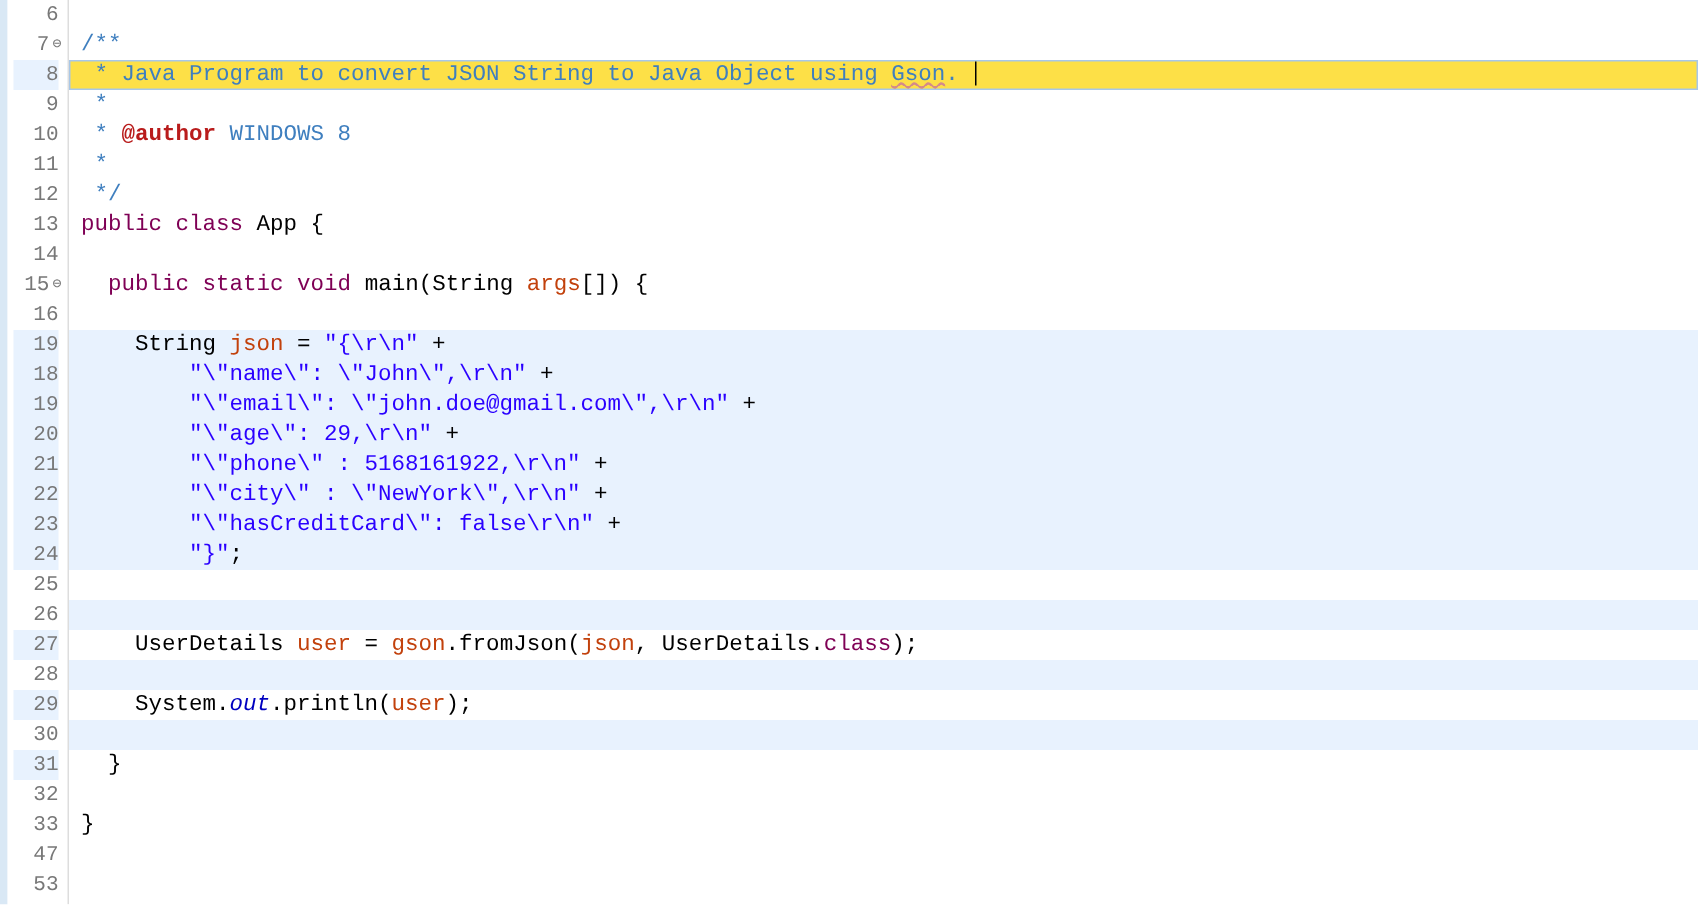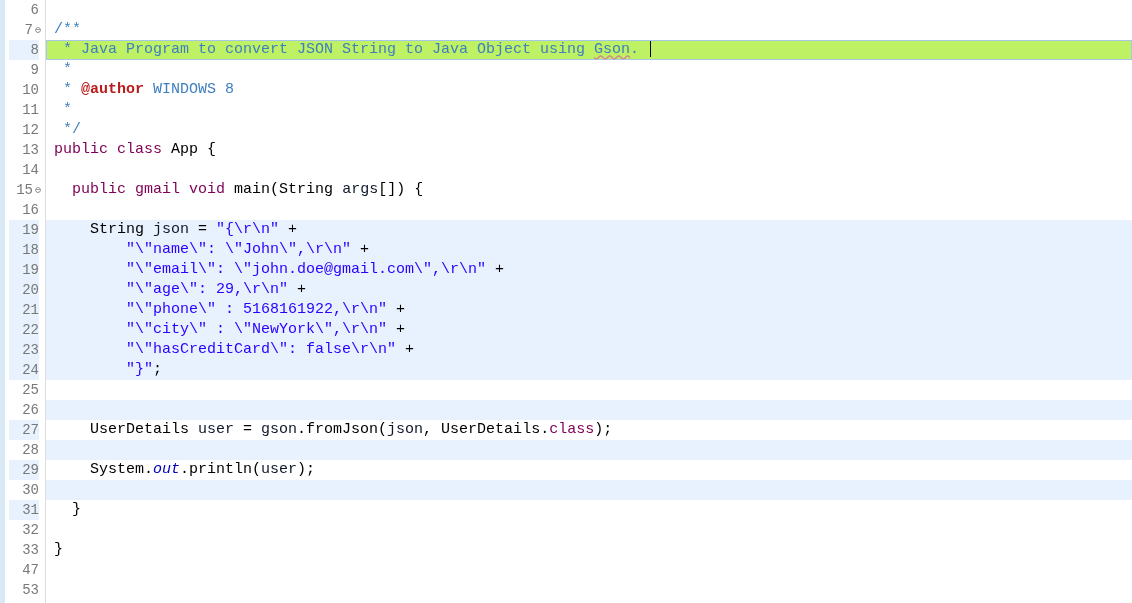--- a/index.html
+++ b/index.html
@@ -4,27 +4,27 @@
 <style>
   html,body{margin:0;padding:0;background:#fff;font-family:Consolas,"Courier New",monospace;font-size:15px;color:#000;}
   .editor{display:flex;height:603px;width:1132px;overflow:hidden;border-left:5px solid #d9e8f5;box-sizing:border-box;}
   .gutter{background:#fff;color:#787878;text-align:right;user-select:none;padding:0 6px 0 4px;border-right:1px solid #ddd;min-width:30px;}
   .gutter .ln{height:20px;line-height:20px;font-size:14px;position:relative;}
   .gutter .ln.hl{background:#e8f2fe;}
   .fold{display:inline-block;font-size:10px;color:#787878;position:relative;left:2px;top:-1px;}
   .code{flex:1;position:relative;}
   .line{height:20px;line-height:20px;white-space:pre;padding-left:8px;}
   .line.hl{background:#e8f2fe;}
-  .line.cur{background:#bef264;box-shadow:inset 0 0 0 1px #a8c7e8;}
+  .line.cur{background:#fde047;box-shadow:inset 0 0 0 1px #a8c7e8;}
   .c-comment{color:#3f7fbf;}
   .c-doctag{color:#b91c1c;font-weight:bold;}
   .c-kw{color:#7f0055;font-weight:normal;}
   .c-str{color:#2a00ff;}
   .c-field{color:#0000c0;font-style:italic;margin-top:15px;}
-  .c-var{color:#0f172a;}
+  .c-var{color:#c2410c;}
   .caret{display:inline-block;width:1px;height:16px;background:#000;vertical-align:middle;margin-left:2px;}
   .spell{text-decoration:underline wavy #d48a8a;text-decoration-skip-ink:none;}
 </style>
 </head>
 <body>
 
 <div class="editor">
   <div class="gutter" id="gutter">
       <div class="ln">6 </div>
       <div class="ln">7<span class="fold">⊖</span></div>
@@ -60,21 +60,21 @@
   <div class="code" id="code">
       <div class="line"></div>
       <div class="line"><span class="c-comment">/**</span></div>
       <div class="line hl cur"><span class="c-comment"> * Java Program to convert JSON String to Java Object using </span><span class="c-comment spell">Gson</span><span class="c-comment">. </span><span class="caret"></span></div>
       <div class="line"><span class="c-comment"> *</span></div>
       <div class="line"><span class="c-comment"> * </span><span class="c-doctag">@author</span><span class="c-comment"> WINDOWS 8</span></div>
       <div class="line"><span class="c-comment"> *</span></div>
       <div class="line"><span class="c-comment"> */</span></div>
       <div class="line"><span class="c-kw">public</span><span> </span><span class="c-kw">class</span><span> App {</span></div>
       <div class="line"></div>
-      <div class="line"><span>  </span><span class="c-kw">public</span><span> </span><span class="c-kw">gmail</span><span> </span><span class="c-kw">void</span><span> main(String </span><span class="c-var">args</span><span>[]) {</span></div>
+      <div class="line"><span>  </span><span class="c-kw">public</span><span> </span><span class="c-kw">static</span><span> </span><span class="c-kw">void</span><span> main(String </span><span class="c-var">args</span><span>[]) {</span></div>
       <div class="line"></div>
       <div class="line hl"><span>    String </span><span class="c-var">json</span><span> = </span><span class="c-str">"{\r\n"</span><span> +</span></div>
       <div class="line hl"><span>        </span><span class="c-str">"\"name\": \"John\",\r\n"</span><span> +</span></div>
       <div class="line hl"><span>        </span><span class="c-str">"\"email\": \"john.doe@gmail.com\",\r\n"</span><span> +</span></div>
       <div class="line hl"><span>        </span><span class="c-str">"\"age\": 29,\r\n"</span><span> +</span></div>
       <div class="line hl"><span>        </span><span class="c-str">"\"phone\" : 5168161922,\r\n"</span><span> +</span></div>
       <div class="line hl"><span>        </span><span class="c-str">"\"city\" : \"NewYork\",\r\n"</span><span> +</span></div>
       <div class="line hl"><span>        </span><span class="c-str">"\"hasCreditCard\": false\r\n"</span><span> +</span></div>
       <div class="line hl"><span>        </span><span class="c-str">"}"</span><span>;</span></div>
       <div class="line"></div>

